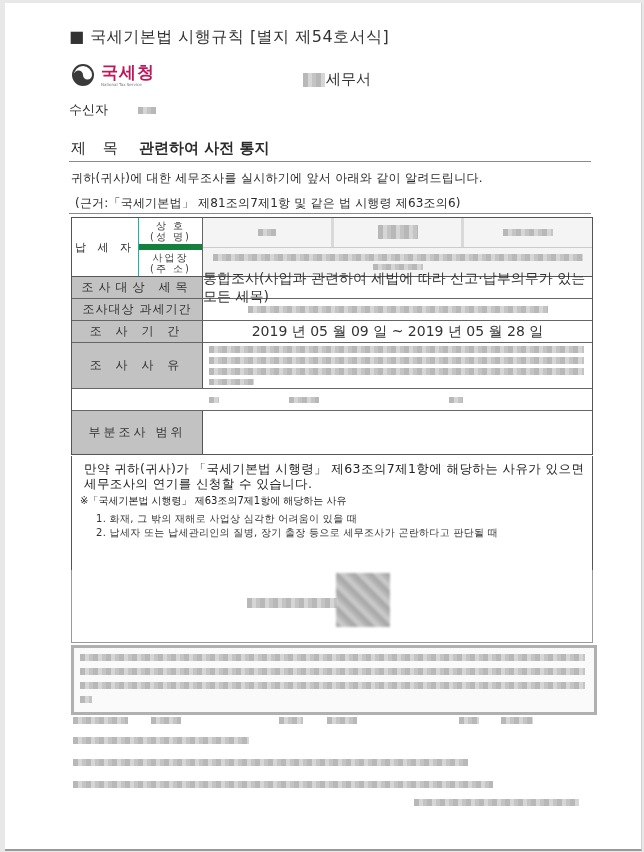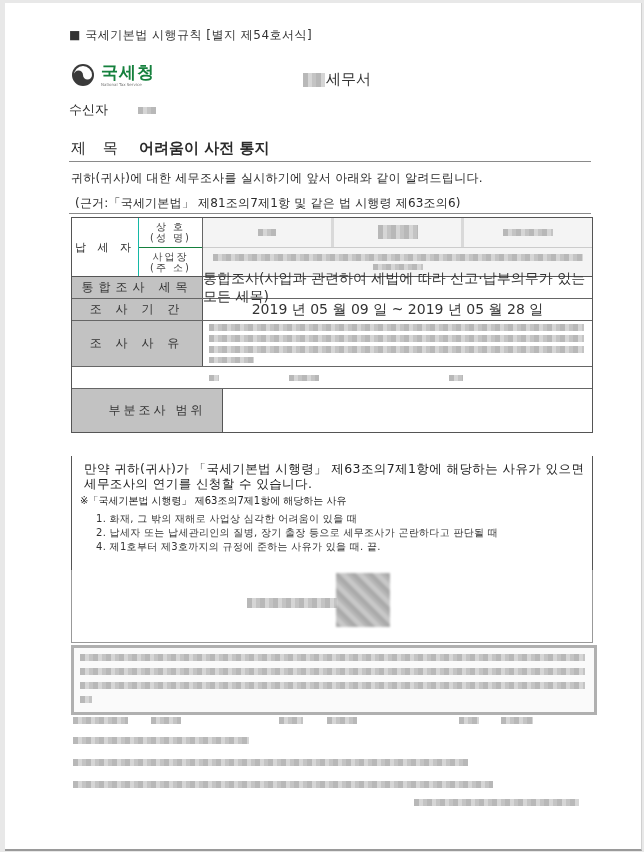--- a/index.html
+++ b/index.html
@@ -10,25 +10,25 @@
       color: #2a2a2a;
       position: relative;
     }
     .page {
       position: absolute; left: 5px; top: 3px; width: 636px; height: 846px;
       background: #ffffff;
       border-bottom: 2px solid #9a9a9a;
       border-right: 1px solid #d0d0d0;
     }
     .abs { position: absolute; }
-    .form-header { left: 64px; top: 24px; font-size: 12px; color: #333; letter-spacing: 0.5px; }
+    .form-header { left: 64px; top: 24px; font-size: 16px; color: #333; letter-spacing: 0.5px; }
     .logo { left: 66px; top: 60px; display: flex; align-items: center; }
     .logo-mark { width: 24px; height: 24px; position: relative; }
     .logo-text-wrap { margin-left: 6px; line-height: 1; }
-    .logo-text { font-size: 17px; font-weight: bold; color: #15803d; letter-spacing: 1px; }
+    .logo-text { font-size: 17px; font-weight: bold; color: #be185d; letter-spacing: 1px; }
     .logo-sub { font-size: 4px; color: #777; margin-top: 2px; }
     .office { left: 298px; top: 67px; font-size: 15px; color: #333; display: flex; align-items: center; }
     .blur { display: inline-block; background: repeating-linear-gradient(90deg, #b8b8b8 0 5px, #d6d6d6 5px 9px, #c4c4c4 9px 13px); filter: blur(0.6px); }
     .recipient { left: 64px; top: 98px; font-size: 13px; display: flex; align-items: center; }
     .subject { left: 66px; top: 136px; font-size: 15px; display: flex; }
     .subject .lbl { width: 68px; letter-spacing: 6px; }
     .subject .val { font-weight: bold; }
     .hr1 { left: 64px; top: 158px; width: 522px; height: 1px; background: #8a8a8a; }
     .intro { left: 66px; top: 167px; font-size: 12px; letter-spacing: 0.3px; }
     .basis { left: 70px; top: 192px; font-size: 12px; letter-spacing: 0.2px; }
@@ -36,21 +36,21 @@
 
     .tbl { left: 66px; top: 214px; width: 520px; border: 1.5px solid #555; }
     .row { display: flex; border-top: 1px solid #666; }
     .row:first-child { border-top: none; }
     .hcell { width: 130px; background: #c2c2c2; border-right: 1px solid #555; font-size: 12px; display: flex; align-items: center; justify-content: center; letter-spacing: 5px; color: #333; }
     .vcell { flex: 1; font-size: 14px; display: flex; align-items: center; justify-content: center; color: #333; }
     .taxpayer { display: flex; height: 58px; border-bottom: 1.5px solid #555; }
     .tp-label { width: 66px; border-right: 1px solid #14b8a6; font-size: 11px; display: flex; align-items: center; justify-content: center; letter-spacing: 4px; }
     .tp-sub { width: 63px; border-right: 1px solid #666; display: flex; flex-direction: column; }
     .tp-sub div { flex: 1; font-size: 10px; display: flex; flex-direction: column; align-items: center; justify-content: center; line-height: 1.1; color: #444; letter-spacing: 2px; }
-    .tp-sub div + div { border-top: 1px solid #15803d; }
+    .tp-sub div + div { border-top: 6px solid #15803d; }
     .tp-vals { flex: 1; display: flex; flex-direction: column; background: #f4f4f4; }
     .tp-vals .r1 { flex: 1; display: flex; border-bottom: 1px solid #ccc; }
     .tp-vals .r1 > div { flex: 1; display: flex; align-items: center; justify-content: center; border-right: 3px solid #d9d9d9; }
     .tp-vals .r1 > div:last-child { border-right: none; }
     .tp-vals .r2 { flex: 1; display: flex; align-items: center; justify-content: center; flex-direction: column; gap: 3px; }
 
     .notice { left: 66px; top: 453px; width: 520px; height: 114px; border-left: 1.5px solid #555; border-right: 1.5px solid #555; }
     .notice .main { position: absolute; left: 12px; top: 5px; font-size: 12.5px; line-height: 15px; color: #222; width: 505px; letter-spacing: 0.4px; }
     .notice .note { position: absolute; left: 8px; top: 38px; font-size: 10px; color: #222; }
     .notice ol { position: absolute; left: 24px; top: 56px; margin: 0; padding: 0; list-style: none; font-size: 10px; line-height: 14px; color: #333; letter-spacing: 0.3px; }
@@ -87,21 +87,21 @@
     <span>세무서</span>
   </div>
 
   <div class="abs recipient">
     <span>수신자</span>
     <span class="blur" style="width:18px;height:7px;margin-left:30px;"></span>
   </div>
 
   <div class="abs subject">
     <span class="lbl">제 목</span>
-    <span class="val">어려움이 사전 통지</span>
+    <span class="val">관련하여 사전 통지</span>
   </div>
 
   <div class="abs hr1"></div>
   <div class="abs intro">귀하(귀사)에 대한 세무조사를 실시하기에 앞서 아래와 같이 알려드립니다.</div>
   <div class="abs basis">(근거:「국세기본법」 제81조의7제1항 및 같은 법 시행령 제63조의6)</div>
   <div class="abs hr2"></div>
 
   <div class="abs tbl">
     <div class="taxpayer">
       <div class="tp-label">납 세 자</div>
@@ -128,22 +128,28 @@
             </div>
         </div>
         <div class="r2">
           <span class="blur" style="width:370px;height:7px;"></span>
           <span class="blur" style="width:50px;height:6px;"></span>
         </div>
       </div>
     </div>
 
     <div class="row" style="height:21px;border-top:none;">
-      <div class="hcell">통합조사 세목</div>
+      <div class="hcell">조사대상 세목</div>
       <div class="vcell">통합조사(사업과 관련하여 세법에 따라 신고·납부의무가 있는 모든 세목)</div>
+    </div>
+    <div class="row" style="height:21px;">
+      <div class="hcell" style="letter-spacing:1px;">조사대상 과세기간</div>
+      <div class="vcell">
+          <span class="blur" style="width:300px;height:7px;"></span>
+        </div>
     </div>
     <div class="row" style="height:21px;">
       <div class="hcell">조 사  기 간</div>
       <div class="vcell">2019 년 05 월 09 일 ~ 2019 년 05 월 28 일</div>
     </div>
     <div class="row" style="height:45px;">
       <div class="hcell">조 사  사 유</div>
       <div class="vcell" style="flex-direction:column;align-items:flex-start;padding-left:6px;gap:4px;justify-content:center;">
         <span class="blur" style="width:375px;height:7px;"></span>
         <span class="blur" style="width:375px;height:7px;"></span>
@@ -153,32 +159,31 @@
     </div>
     <div class="row" style="height:21px;">
       <div class="hcell" style="letter-spacing:3px;margin-top:40px;">조사 제외 대상</div>
       <div class="vcell" style="justify-content:flex-start;padding-left:6px;">
         <span class="blur" style="width:10px;height:6px;"></span>
         <span class="blur" style="width:30px;height:6px;margin-left:70px;"></span>
         <span class="blur" style="width:14px;height:6px;margin-left:130px;"></span>
       </div>
     </div>
     <div class="row" style="height:43px;">
-      <div class="hcell" style="letter-spacing:3px;padding-left:20px;">부분조사 범위</div>
+      <div class="hcell" style="letter-spacing:3px;">부분조사 범위</div>
       <div class="vcell"></div>
     </div>
   </div>
 
   <div class="abs notice">
     <div class="main">만약 귀하(귀사)가 「국세기본법 시행령」 제63조의7제1항에 해당하는 사유가 있으면 세무조사의 연기를 신청할 수 있습니다.</div>
     <div class="note">※「국세기본법 시행령」 제63조의7제1항에 해당하는 사유</div>
     <ol>
       <li>1. 화재, 그 밖의 재해로 사업상 심각한 어려움이 있을 때</li>
       <li>2. 납세자 또는 납세관리인의 질병, 장기 출장 등으로 세무조사가 곤란하다고 판단될 때</li>
-      <li>4. 제1호부터 제3호까지의 규정에 준하는 사유가 있을 때.  끝.</li>
     </ol>
   </div>
 
   <div class="abs sealbox">
     <span class="blur seal-name"></span>
     <span class="seal-stamp"></span>
   </div>
 
   <div class="abs finebox">
     <span class="blur fine-line" style="top:6px;width:505px;"></span>

